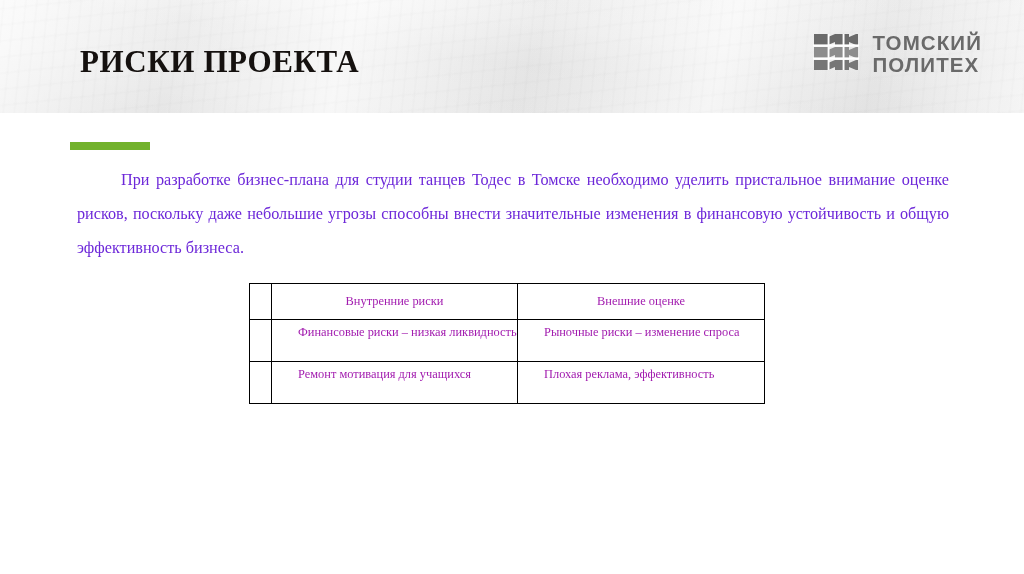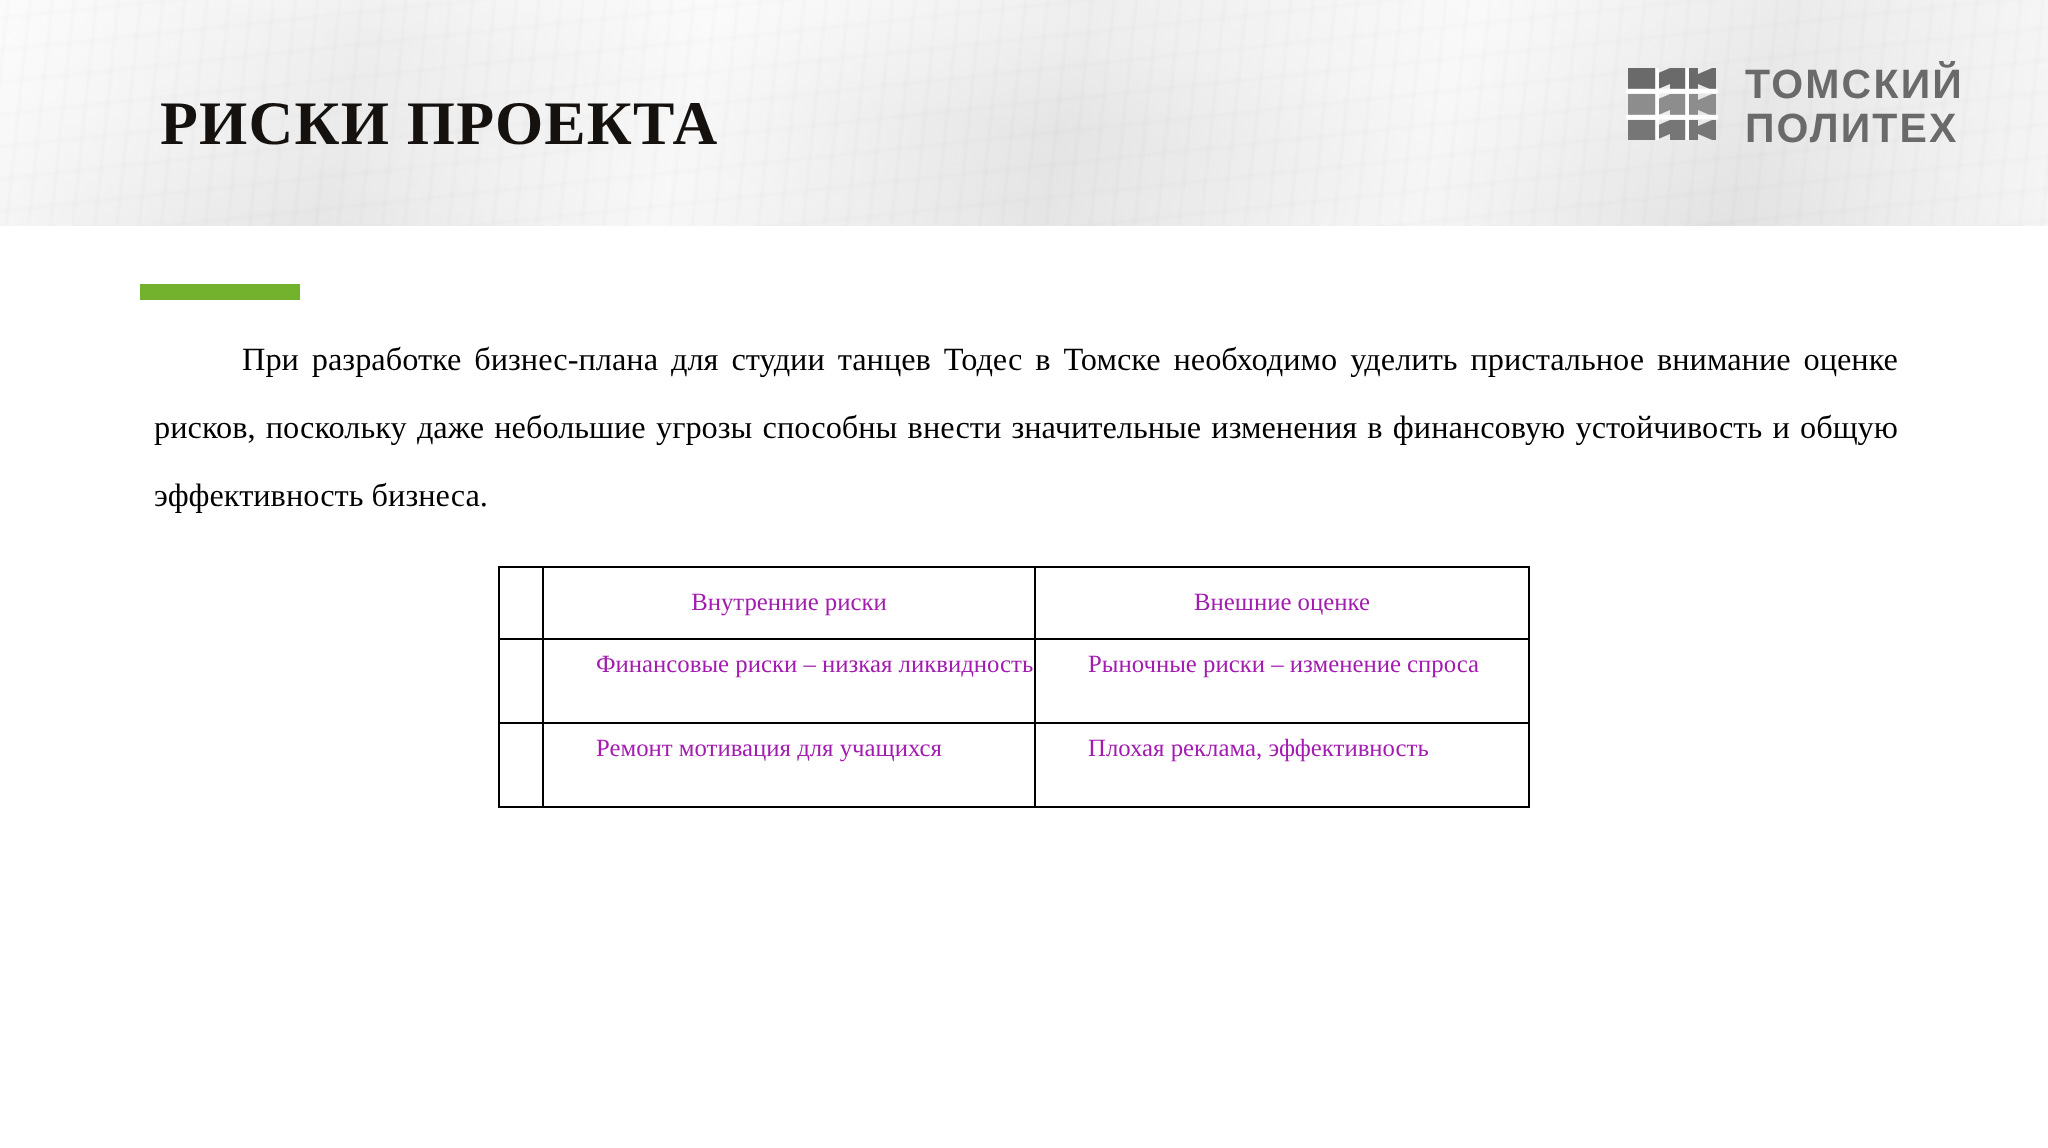--- a/index.html
+++ b/index.html
@@ -111,21 +111,21 @@
 
   .body-paragraph {
     position: absolute;
     left: 77px;
     top: 50px;
     width: 872px;
     margin: 0;
     font-family: "Liberation Serif", "DejaVu Serif", serif;
     font-size: 16.2px;
     line-height: 34px;
-    color: #000000;
+    color: #6d28d9;
     text-align: justify;
     text-indent: 44px;
     hyphens: none;
   }
 
   
   .risk-table-wrap {
     position: absolute;
     left: 249px;
     top: 170px;

